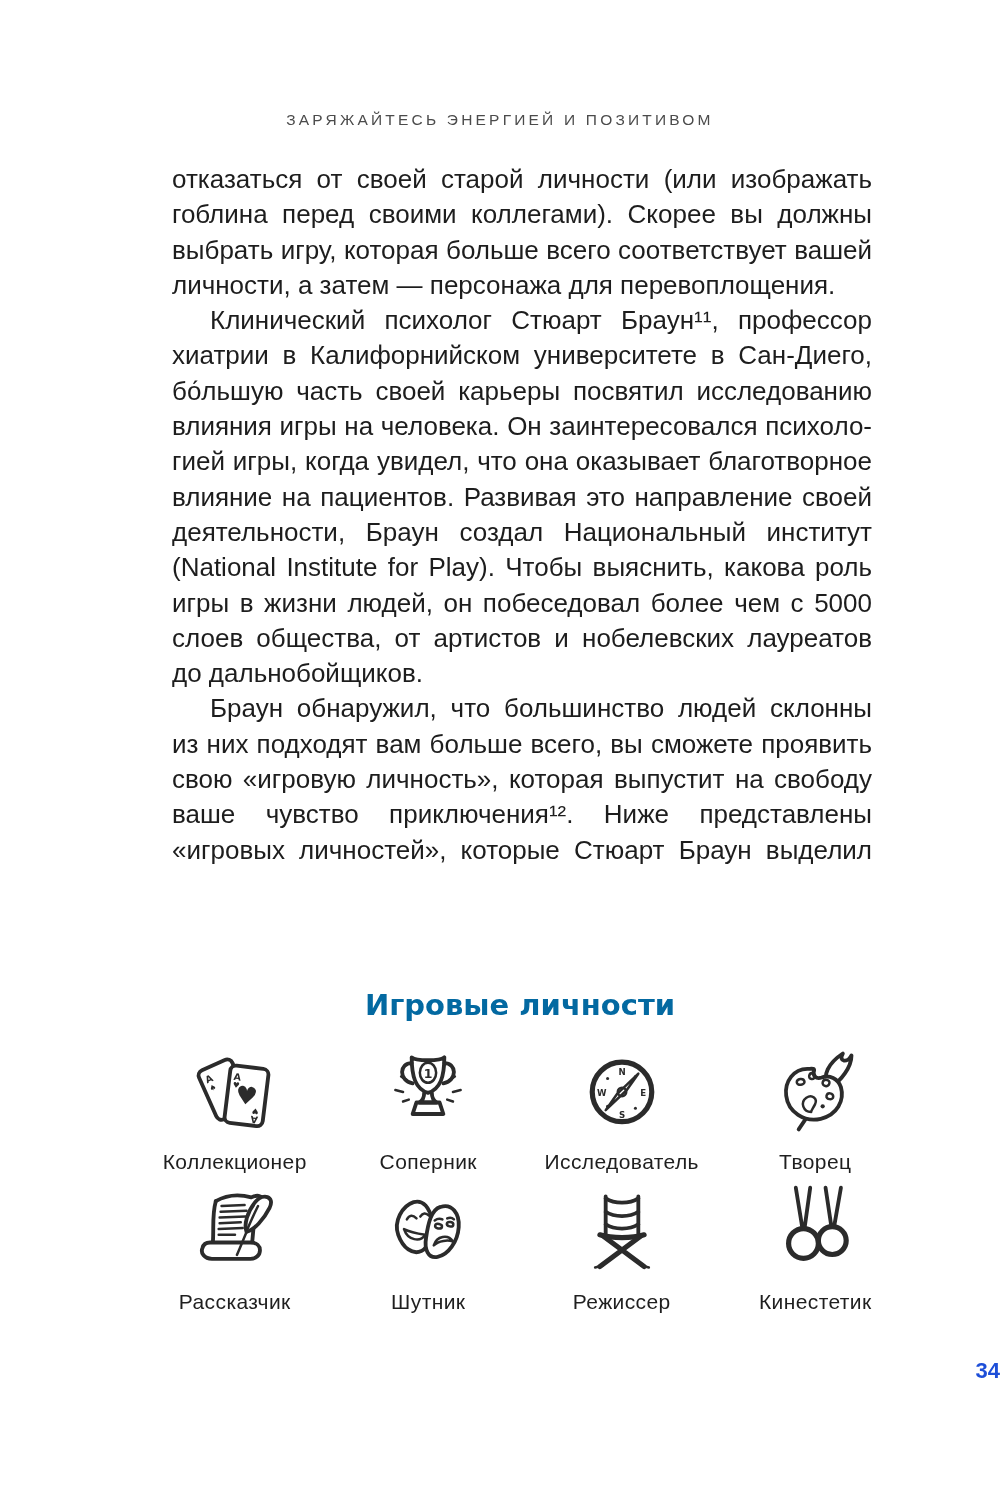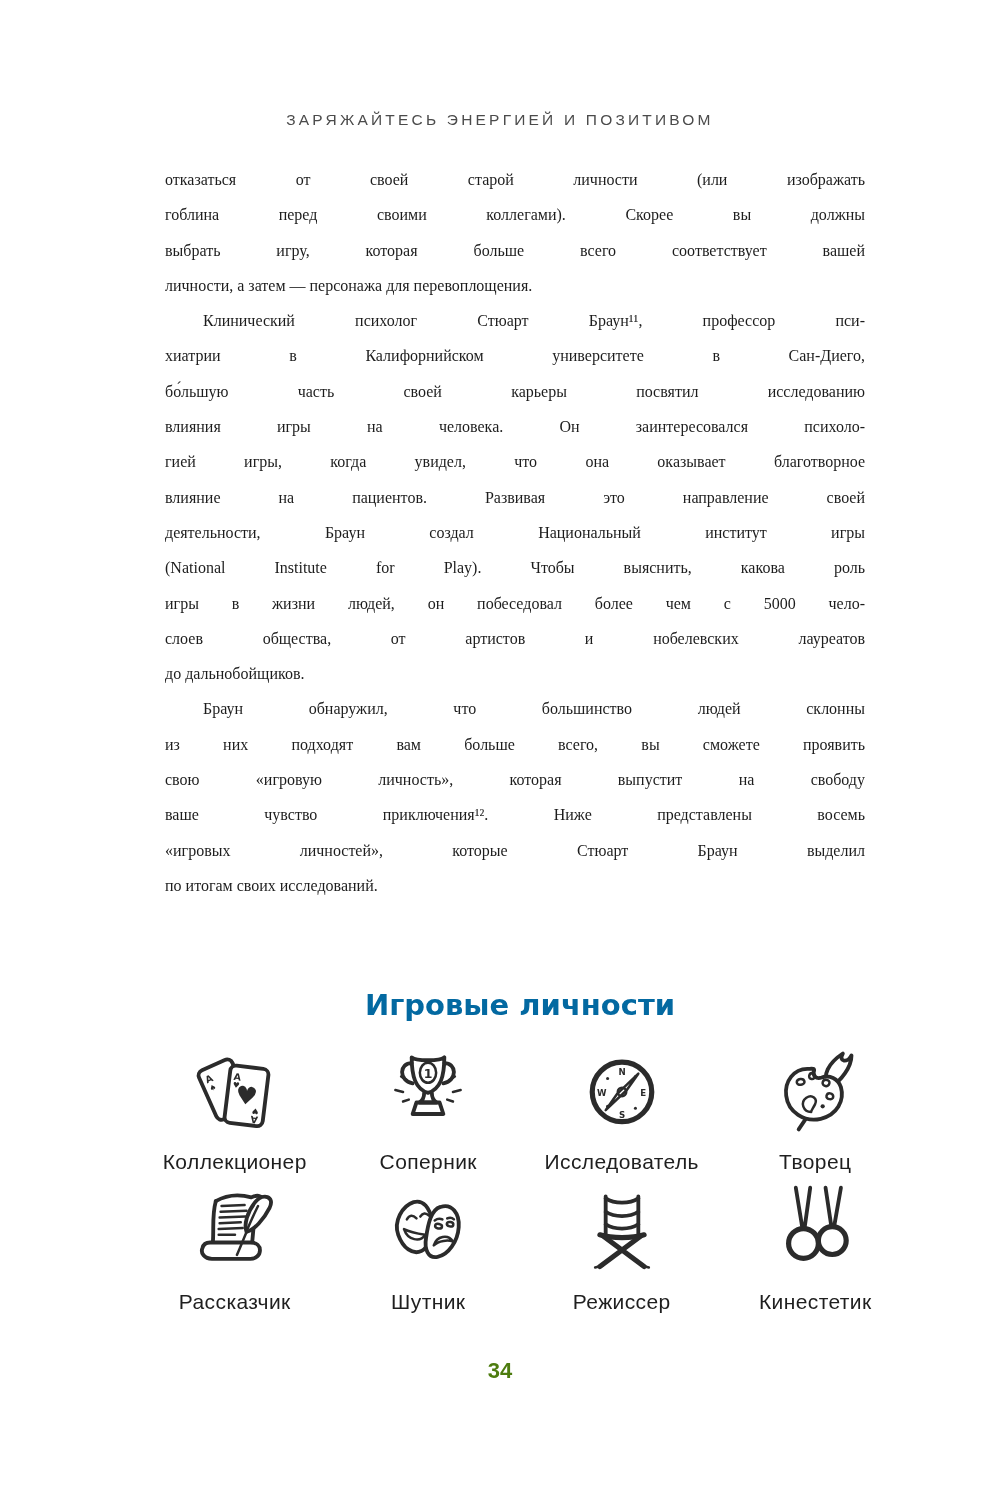--- a/index.html
+++ b/index.html
@@ -8,22 +8,22 @@
   html,body{margin:0;padding:0;background:var(--bg);}
   .page{position:relative;width:1000px;height:1507px;margin:0 auto;background:var(--bg);overflow:hidden;}
 
   .running-head{
     position:absolute;top:111px;left:0;width:100%;text-align:center;
     font-family:"Liberation Sans",sans-serif;font-size:15.5px;font-weight:400;
     letter-spacing:3.2px;color:var(--muted);
   }
 
   .text-block{
-    position:absolute;top:162px;left:165px;width:700px;
-    font-family:Liberation Serif, serif;font-size:16px;color:var(--text);
+    position:absolute;top:162px;left:172px;width:700px;
+    font-family:Liberation Sans, sans-serif;font-size:26px;color:var(--text);
   }
   .text-line{
     height:35.3px;line-height:35.3px;overflow:hidden;
     text-align:justify;text-align-last:justify;white-space:normal;
   }
   .text-line.para-end{text-align-last:left;}
   .text-line.indent{text-indent:38px;}
 
   .section-heading{
     position:absolute;top:988px;left:170px;width:700px;text-align:center;
@@ -38,22 +38,22 @@
   .personas.row-2{top:1180px;}
   .persona-cell{display:flex;flex-direction:column;align-items:center;}
   .icon-box{height:100px;display:flex;align-items:center;justify-content:center;}
   .icon-box svg{display:block;}
   .persona-label{
     margin-top:10px;font-family:"Liberation Sans",sans-serif;
     font-size:21px;color:#1f1f1f;letter-spacing:0.4px;
   }
 
   .page-number{
-    position:absolute;top:1358px;left:0;width:100%;text-align:center;
-    font-family:"Liberation Sans",sans-serif;font-weight:700;font-size:22px;color:#4d7c0f;
+    position:absolute;top:1358px;left:0;width:100%;text-align:right;
+    font-family:"Liberation Sans",sans-serif;font-weight:700;font-size:22px;color:#1d4ed8;
   }
 
   
   .st{fill:none;stroke:var(--icon);stroke-width:4;stroke-linecap:round;stroke-linejoin:round;}
   .st-thin{fill:none;stroke:var(--icon);stroke-width:2.6;stroke-linecap:round;stroke-linejoin:round;}
   .st-thick{fill:none;stroke:var(--icon);stroke-width:5.4;stroke-linecap:round;stroke-linejoin:round;}
   .st-white{fill:#ffffff;stroke:var(--icon);stroke-width:4;stroke-linecap:round;stroke-linejoin:round;}
   .glyph{fill:var(--icon);stroke:none;font-family:"DejaVu Sans",sans-serif;font-weight:700;}
   .dot{fill:var(--icon);stroke:none;}
 </style>
@@ -83,21 +83,20 @@
       <div class="text-line">игры в жизни людей, он побеседовал более чем с 5000 чело-</div>
       <div class="text-line">слоев общества, от артистов и нобелевских лауреатов</div>
       <div class="text-line para-end">до дальнобойщиков.</div>
     </div>
     <div>
       <div class="text-line indent">Браун обнаружил, что большинство людей склонны</div>
       <div class="text-line">из них подходят вам больше всего, вы сможете проявить</div>
       <div class="text-line">свою «игровую личность», которая выпустит на свободу</div>
       <div class="text-line">ваше чувство приключения¹². Ниже представлены восемь</div>
       <div class="text-line">«игровых личностей», которые Стюарт Браун выделил</div>
-      <div class="text-line para-end">по итогам своих исследований.</div>
     </div>
   </div>
 
   <div class="section-heading">Игровые личности</div>
 
   <div class="personas row-1">
 
     <div class="persona-cell">
       <div class="icon-box">
         <svg width="96" height="96" viewBox="0 0 100 100">

